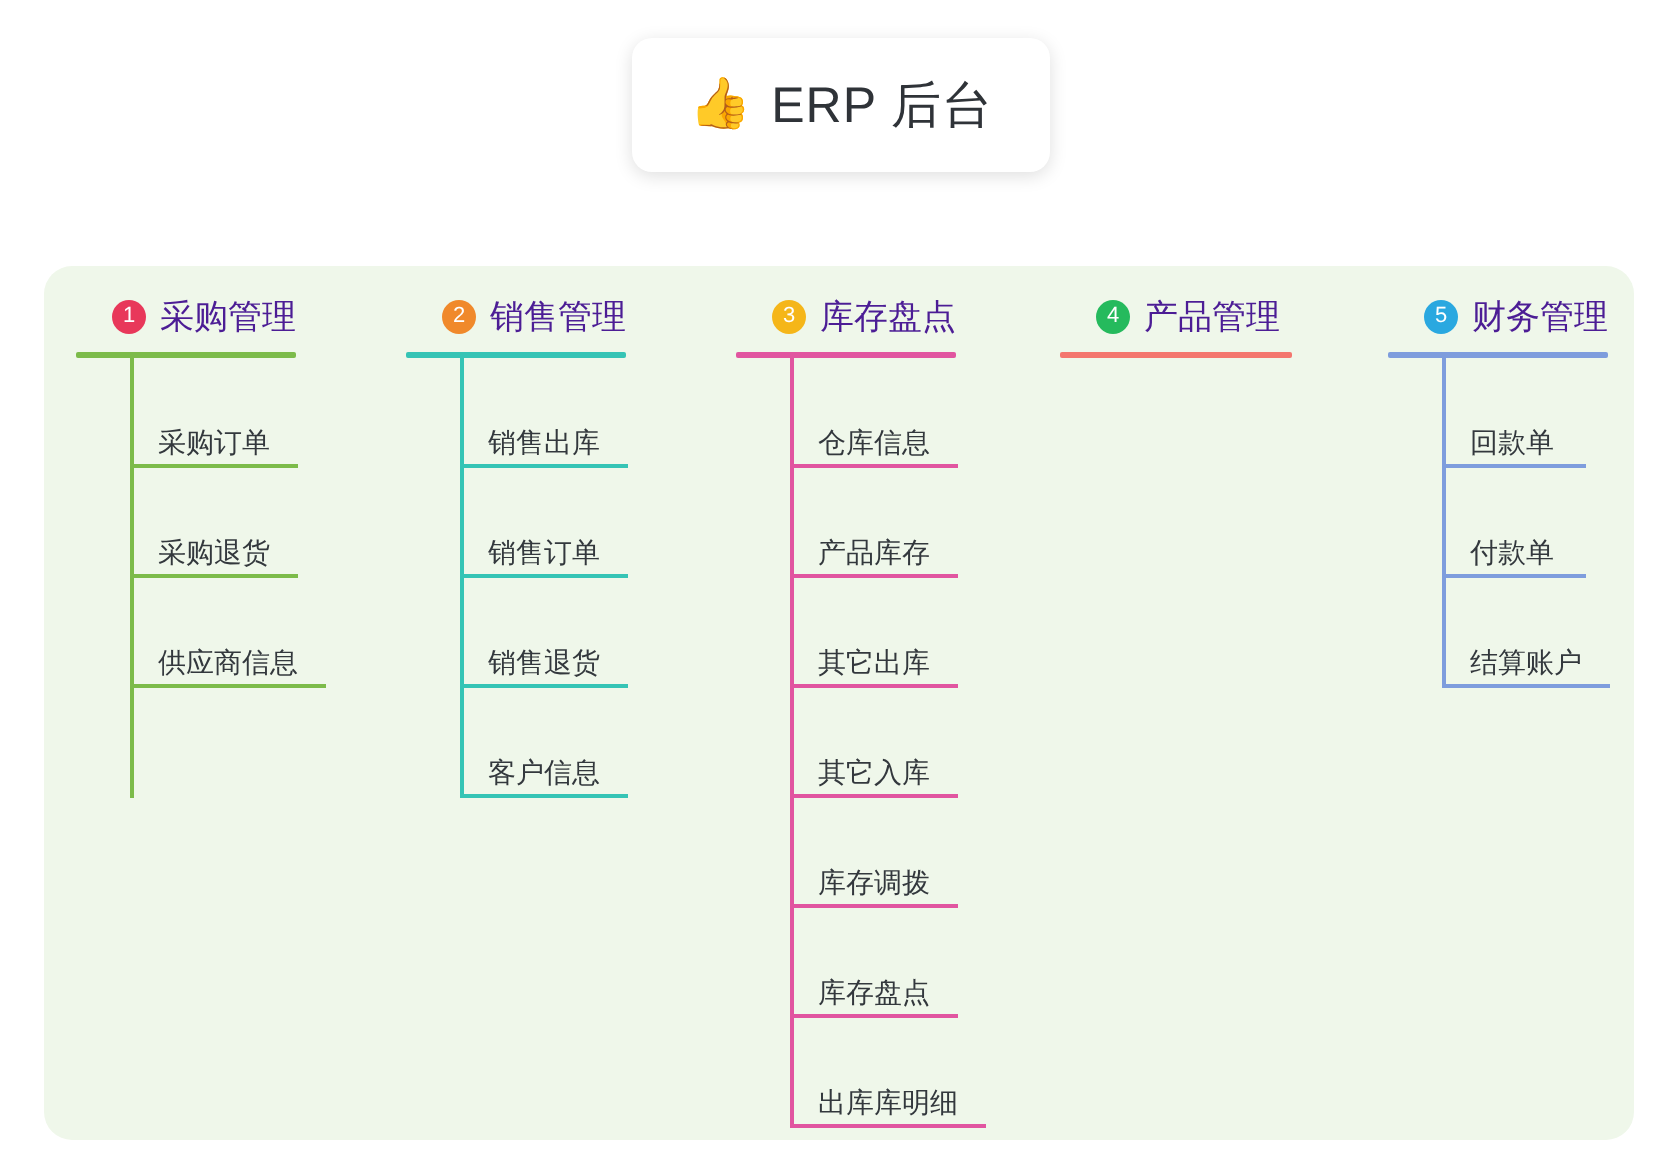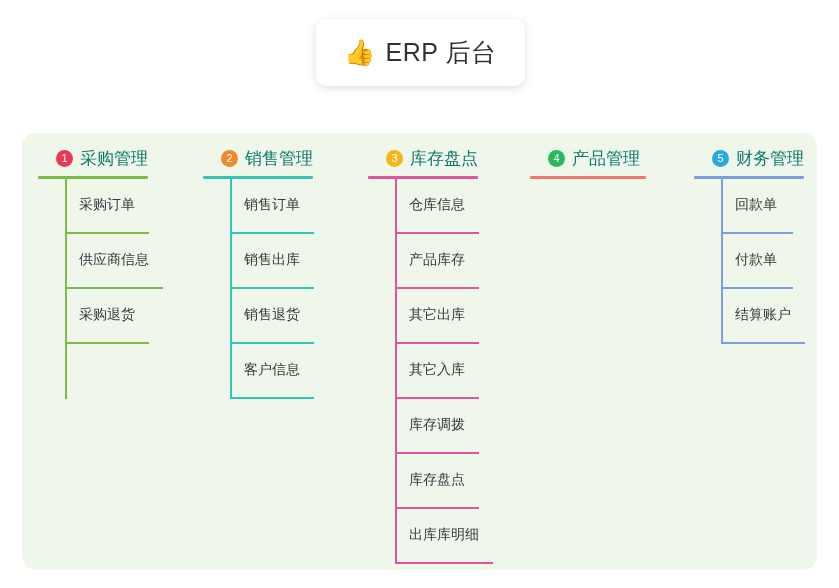--- a/index.html
+++ b/index.html
@@ -83,21 +83,21 @@
     border-radius: 50%;
     color: #ffffff;
     font-size: 11px;
     line-height: 17px;
     text-align: center;
     flex: 0 0 auto;
     font-weight: normal;
   }
   .col-title {
     font-size: 17px;
-    color: #0f766e;
+    color: #4c1d95;
     white-space: nowrap;
   }
   .head-rule {
     height: 3px;
     margin-top: 5px;
     border-radius: 1px;
   }
   .items {
     position: relative;
     padding-left: 27px;
@@ -107,21 +107,21 @@
     position: absolute;
     left: 27px;
     top: 0;
     width: 2px;
   }
   .item {
     position: relative;
     height: 55px;
     box-sizing: border-box;
     display: flex;
-    align-items: center;
+    align-items: flex-end;
     padding-left: 14px;
     padding-bottom: 6px;
   }
   .item-label {
     font-size: 14px;
     color: #33383d;
     white-space: nowrap;
     line-height: 1;
   }
   .item-rule {
@@ -150,43 +150,43 @@
         <span class="col-title">采购管理</span>
       </div>
       <div class="head-rule" style="background: rgb(124, 187, 74); width: 110px;"></div>
       <div class="items">
         <div class="spine" style="background: rgb(124, 187, 74); height: 220px;"></div>
         <div class="item">
           <span class="item-label">采购订单</span>
           <div class="item-rule" style="background: rgb(124, 187, 74); width: 84px;"></div>
         </div>
         <div class="item">
+          <span class="item-label">采购退货</span>
+          <div class="item-rule" style="background: rgb(124, 187, 74); width: 84px;"></div>
+        </div>
+        <div class="item">
           <span class="item-label">供应商信息</span>
           <div class="item-rule" style="background: rgb(124, 187, 74); width: 98px;"></div>
         </div>
-        <div class="item">
-          <span class="item-label">采购退货</span>
-          <div class="item-rule" style="background: rgb(124, 187, 74); width: 84px;"></div>
-        </div>
       </div>
     </div>
     <div class="column" style="left: 203px; width: 160px;">
       <div class="col-head">
         <span class="badge" style="background: rgb(240, 137, 43);">2</span>
         <span class="col-title">销售管理</span>
       </div>
       <div class="head-rule" style="background: rgb(53, 196, 181); width: 110px;"></div>
       <div class="items">
         <div class="spine" style="background: rgb(53, 196, 181); height: 220px;"></div>
         <div class="item">
+          <span class="item-label">销售出库</span>
+          <div class="item-rule" style="background: rgb(53, 196, 181); width: 84px;"></div>
+        </div>
+        <div class="item">
           <span class="item-label">销售订单</span>
-          <div class="item-rule" style="background: rgb(53, 196, 181); width: 84px;"></div>
-        </div>
-        <div class="item">
-          <span class="item-label">销售出库</span>
           <div class="item-rule" style="background: rgb(53, 196, 181); width: 84px;"></div>
         </div>
         <div class="item">
           <span class="item-label">销售退货</span>
           <div class="item-rule" style="background: rgb(53, 196, 181); width: 84px;"></div>
         </div>
         <div class="item">
           <span class="item-label">客户信息</span>
           <div class="item-rule" style="background: rgb(53, 196, 181); width: 84px;"></div>
         </div>

